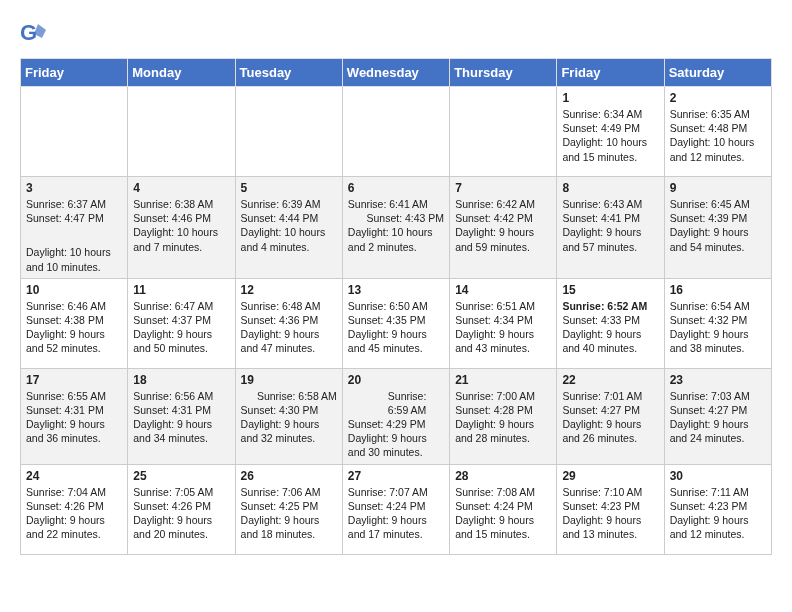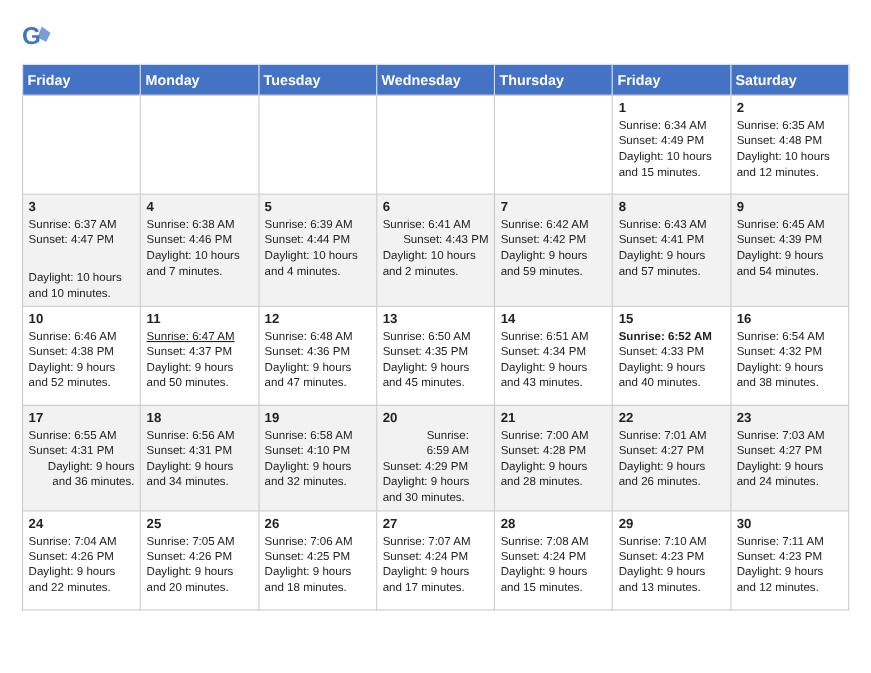--- a/index.html
+++ b/index.html
@@ -177,21 +177,21 @@
       </tr>
       <tr>
         <td>
           <span class="day-num">10</span>
           <div style="line-height: 1.35;">Sunrise: 6:46 AM</div>
           <div style="line-height: 1.35;">Sunset: 4:38 PM</div>
           <div style="line-height: 1.35;">Daylight: 9 hours and 52 minutes.</div>
         </td>
         <td>
           <span class="day-num">11</span>
-          <div style="line-height: 1.35; text-decoration: underline;">Sunrise: 6:47 AM</div>
+          <div style="line-height: 1.35;">Sunrise: 6:47 AM</div>
           <div style="line-height: 1.35;">Sunset: 4:37 PM</div>
           <div style="line-height: 1.35;">Daylight: 9 hours and 50 minutes.</div>
         </td>
         <td>
           <span class="day-num">12</span>
           <div style="line-height: 1.35;">Sunrise: 6:48 AM</div>
           <div style="line-height: 1.35;">Sunset: 4:36 PM</div>
           <div style="line-height: 1.35;">Daylight: 9 hours and 47 minutes.</div>
         </td>
         <td>
@@ -217,32 +217,32 @@
           <div style="line-height: 1.35;">Sunrise: 6:54 AM</div>
           <div style="line-height: 1.35;">Sunset: 4:32 PM</div>
           <div style="line-height: 1.35;">Daylight: 9 hours and 38 minutes.</div>
         </td>
       </tr>
       <tr>
         <td style="background: rgb(242, 242, 242);">
           <span class="day-num">17</span>
           <div style="line-height: 1.35;">Sunrise: 6:55 AM</div>
           <div style="line-height: 1.35;">Sunset: 4:31 PM</div>
-          <div style="line-height: 1.35; text-align: right;">Daylight: 9 hours and 36 minutes.</div>
+          <div style="line-height: 1.35;">Daylight: 9 hours and 36 minutes.</div>
         </td>
         <td style="background: rgb(242, 242, 242);">
           <span class="day-num">18</span>
           <div style="line-height: 1.35;">Sunrise: 6:56 AM</div>
           <div style="line-height: 1.35;">Sunset: 4:31 PM</div>
           <div style="line-height: 1.35;">Daylight: 9 hours and 34 minutes.</div>
         </td>
         <td style="background: rgb(242, 242, 242);">
           <span class="day-num">19</span>
-          <div style="line-height: 1.35;">Sunrise: 6:58 AM</div>
-          <div style="line-height: 1.35;">Sunset: 4:10 PM</div>
+          <div style="line-height: 1.35; text-align: right;">Sunrise: 6:58 AM</div>
+          <div style="line-height: 1.35;">Sunset: 4:30 PM</div>
           <div style="line-height: 1.35;">Daylight: 9 hours and 32 minutes.</div>
         </td>
         <td style="background: rgb(242, 242, 242);">
           <span class="day-num">20</span>
           <div style="line-height: 1.35; margin-left: 40px;">Sunrise: 6:59 AM</div>
           <div style="line-height: 1.35;">Sunset: 4:29 PM</div>
           <div style="line-height: 1.35;">Daylight: 9 hours and 30 minutes.</div>
         </td>
         <td style="background: rgb(242, 242, 242); margin-top: 35px;">
           <span class="day-num">21</span>

